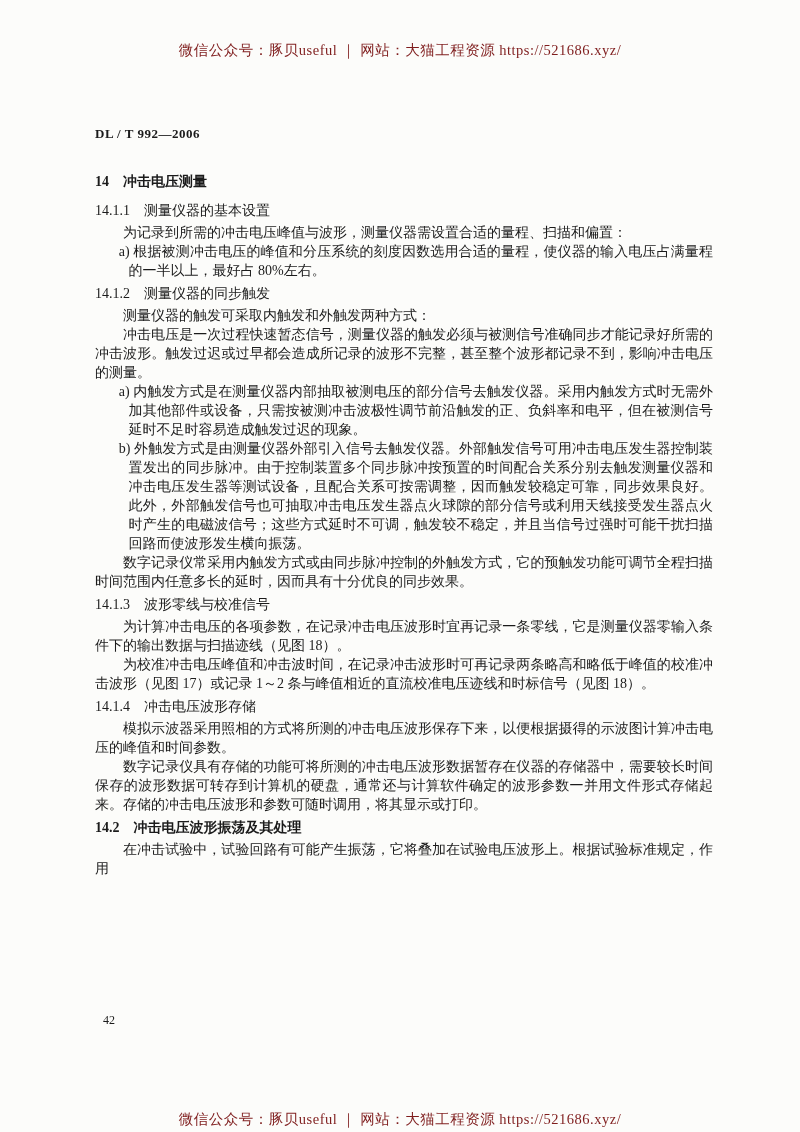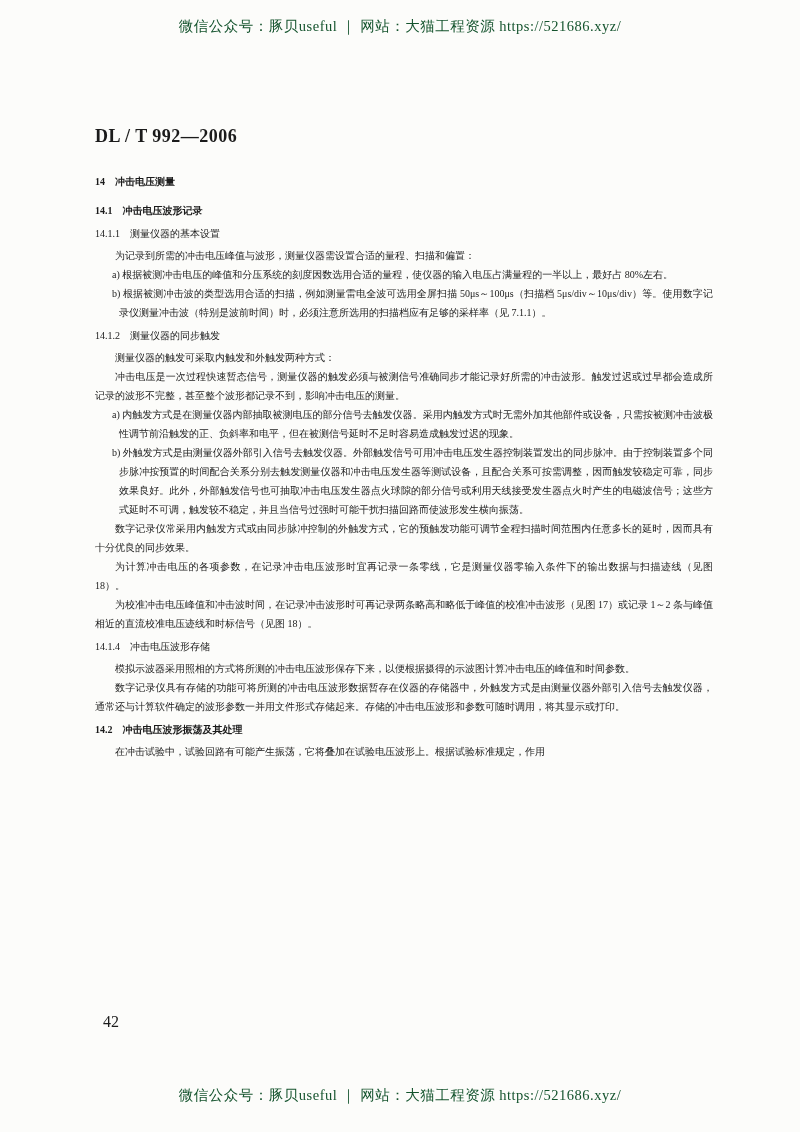--- a/index.html
+++ b/index.html
@@ -9,84 +9,84 @@
     background: #fcfcfa;
     font-family: "Liberation Serif", "DejaVu Serif", serif;
     color: #1b1b1b;
     overflow: hidden;
   }
   .watermark {
     position: absolute;
     left: 0;
     width: 100%;
     text-align: center;
-    color: #14532d;
+    color: #7f1d1d;
     font-size: 14.5px;
     letter-spacing: 0.5px;
     white-space: nowrap;
+    margin-top: 24px;
   }
   .watermark.top { top: 17px; }
   .watermark.bottom { top: 1086px; }
   .doc-header {
     position: absolute;
     left: 95px;
     top: 126px;
     font-weight: bold;
-    font-size: 18px;
+    font-size: 13px;
     letter-spacing: 0.5px;
   }
   .content {
     position: absolute;
     left: 95px;
     top: 166px;
     width: 618px;
-    font-size: 10px;
+    font-size: 14px;
     line-height: 19px;
     text-align: justify;
   }
   .h1 { font-weight: bold; margin: 6px 0 10px 0; }
   .h2 { font-weight: bold; margin: 4px 0 3px 0; }
   .h3 { font-weight: normal; margin: 4px 0 3px 0; }
   .para { text-indent: 2em; }
   .li { padding-left: 2.4em; text-indent: -0.7em; }
   .page-number {
     position: absolute;
     left: 103px;
     top: 1013px;
-    font-size: 16px;
+    font-size: 12px;
     text-align: center;
   }
 </style>
 </head>
 <body>
 
 <div class="page">
 
   <div class="watermark top">微信公众号：豚贝useful ｜ 网站：大猫工程资源 https://521686.xyz/</div>
 
   <div class="doc-header">DL / T 992—2006</div>
 
   <div class="content">
     <div class="h1">14　冲击电压测量</div>
-    <div class="h2">14.1　冲击电压波形记录</div>
     <div class="h3">14.1.1　测量仪器的基本设置</div>
     <div class="para">为记录到所需的冲击电压峰值与波形，测量仪器需设置合适的量程、扫描和偏置：</div>
     <div class="li">a) 根据被测冲击电压的峰值和分压系统的刻度因数选用合适的量程，使仪器的输入电压占满量程的一半以上，最好占 80%左右。</div>
-    <div class="li">b) 根据被测冲击波的类型选用合适的扫描，例如测量雷电全波可选用全屏扫描 50μs～100μs（扫描档 5μs/div～10μs/div）等。使用数字记录仪测量冲击波（特别是波前时间）时，必须注意所选用的扫描档应有足够的采样率（见 7.1.1）。</div>
     <div class="h3">14.1.2　测量仪器的同步触发</div>
     <div class="para">测量仪器的触发可采取内触发和外触发两种方式：</div>
     <div class="para">冲击电压是一次过程快速暂态信号，测量仪器的触发必须与被测信号准确同步才能记录好所需的冲击波形。触发过迟或过早都会造成所记录的波形不完整，甚至整个波形都记录不到，影响冲击电压的测量。</div>
     <div class="li">a) 内触发方式是在测量仪器内部抽取被测电压的部分信号去触发仪器。采用内触发方式时无需外加其他部件或设备，只需按被测冲击波极性调节前沿触发的正、负斜率和电平，但在被测信号延时不足时容易造成触发过迟的现象。</div>
     <div class="li">b) 外触发方式是由测量仪器外部引入信号去触发仪器。外部触发信号可用冲击电压发生器控制装置发出的同步脉冲。由于控制装置多个同步脉冲按预置的时间配合关系分别去触发测量仪器和冲击电压发生器等测试设备，且配合关系可按需调整，因而触发较稳定可靠，同步效果良好。此外，外部触发信号也可抽取冲击电压发生器点火球隙的部分信号或利用天线接受发生器点火时产生的电磁波信号；这些方式延时不可调，触发较不稳定，并且当信号过强时可能干扰扫描回路而使波形发生横向振荡。</div>
     <div class="para">数字记录仪常采用内触发方式或由同步脉冲控制的外触发方式，它的预触发功能可调节全程扫描时间范围内任意多长的延时，因而具有十分优良的同步效果。</div>
+    <div class="h3">14.1.3　波形零线与校准信号</div>
     <div class="para">为计算冲击电压的各项参数，在记录冲击电压波形时宜再记录一条零线，它是测量仪器零输入条件下的输出数据与扫描迹线（见图 18）。</div>
     <div class="para">为校准冲击电压峰值和冲击波时间，在记录冲击波形时可再记录两条略高和略低于峰值的校准冲击波形（见图 17）或记录 1～2 条与峰值相近的直流校准电压迹线和时标信号（见图 18）。</div>
     <div class="h3">14.1.4　冲击电压波形存储</div>
     <div class="para">模拟示波器采用照相的方式将所测的冲击电压波形保存下来，以便根据摄得的示波图计算冲击电压的峰值和时间参数。</div>
-    <div class="para">数字记录仪具有存储的功能可将所测的冲击电压波形数据暂存在仪器的存储器中，外触发方式是由测量仪器外部引入信号去触发仪器，通常还与计算软件确定的波形参数一并用文件形式存储起来。存储的冲击电压波形和参数可随时调用，将其显示或打印。</div>
+    <div class="para">数字记录仪具有存储的功能可将所测的冲击电压波形数据暂存在仪器的存储器中，需要较长时间保存的波形数据可转存到计算机的硬盘，通常还与计算软件确定的波形参数一并用文件形式存储起来。存储的冲击电压波形和参数可随时调用，将其显示或打印。</div>
     <div class="h2">14.2　冲击电压波形振荡及其处理</div>
     <div class="para">在冲击试验中，试验回路有可能产生振荡，它将叠加在试验电压波形上。根据试验标准规定，作用</div>
   </div>
 
   <div class="page-number">42</div>
 
   <div class="watermark bottom">微信公众号：豚贝useful ｜ 网站：大猫工程资源 https://521686.xyz/</div>
 
 </div>
 

